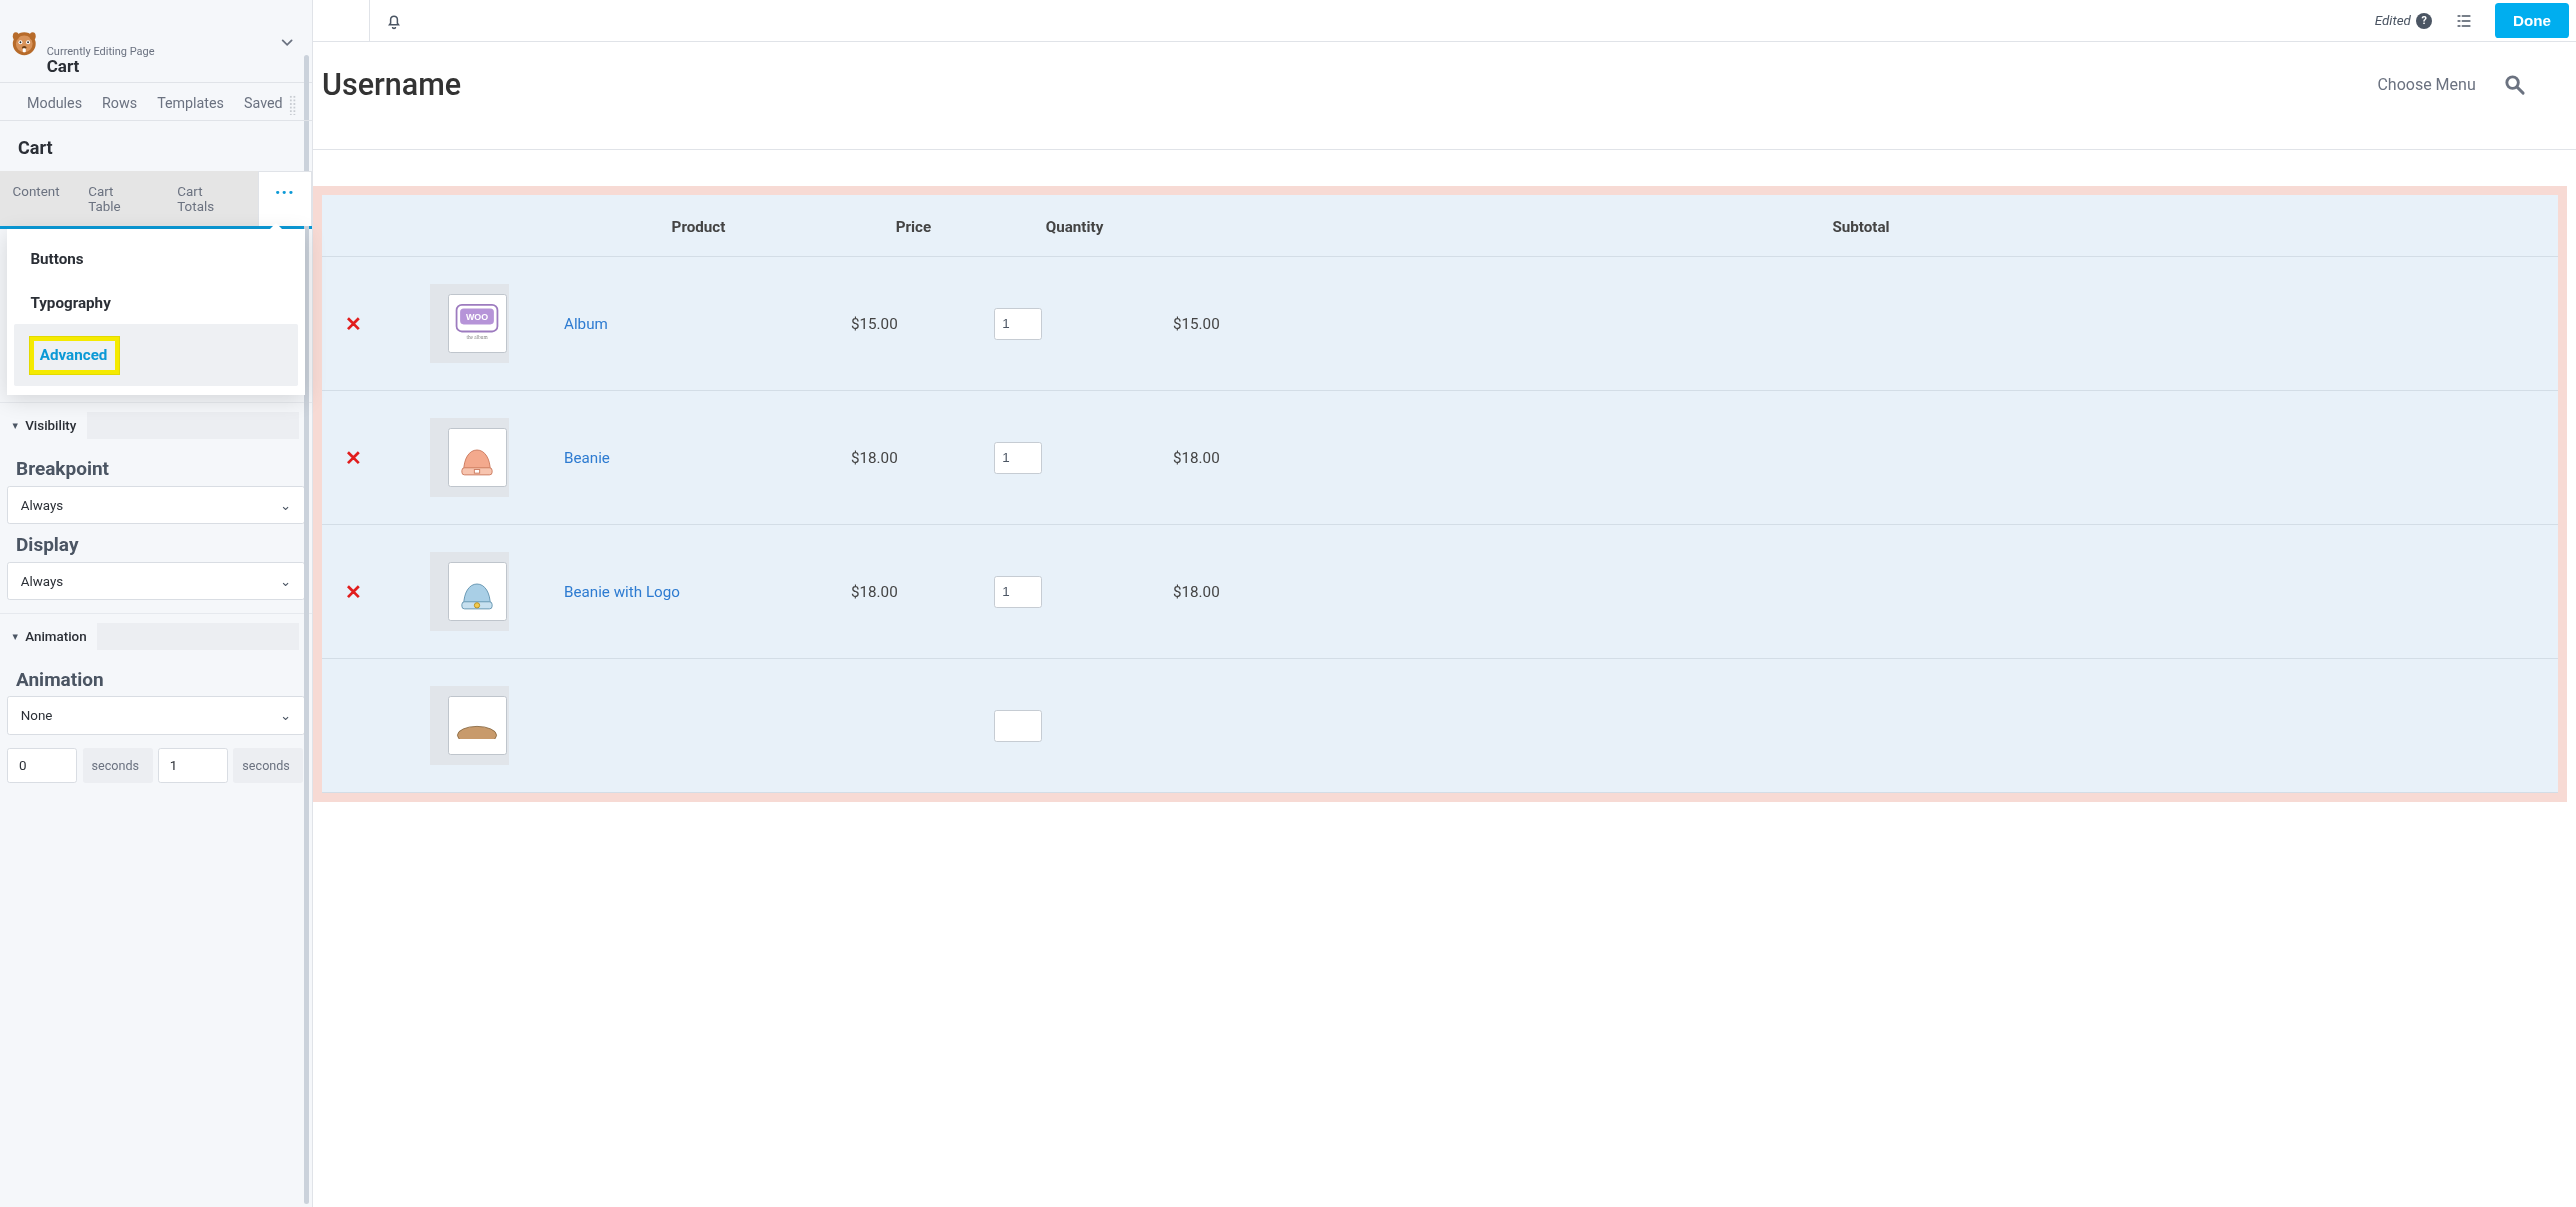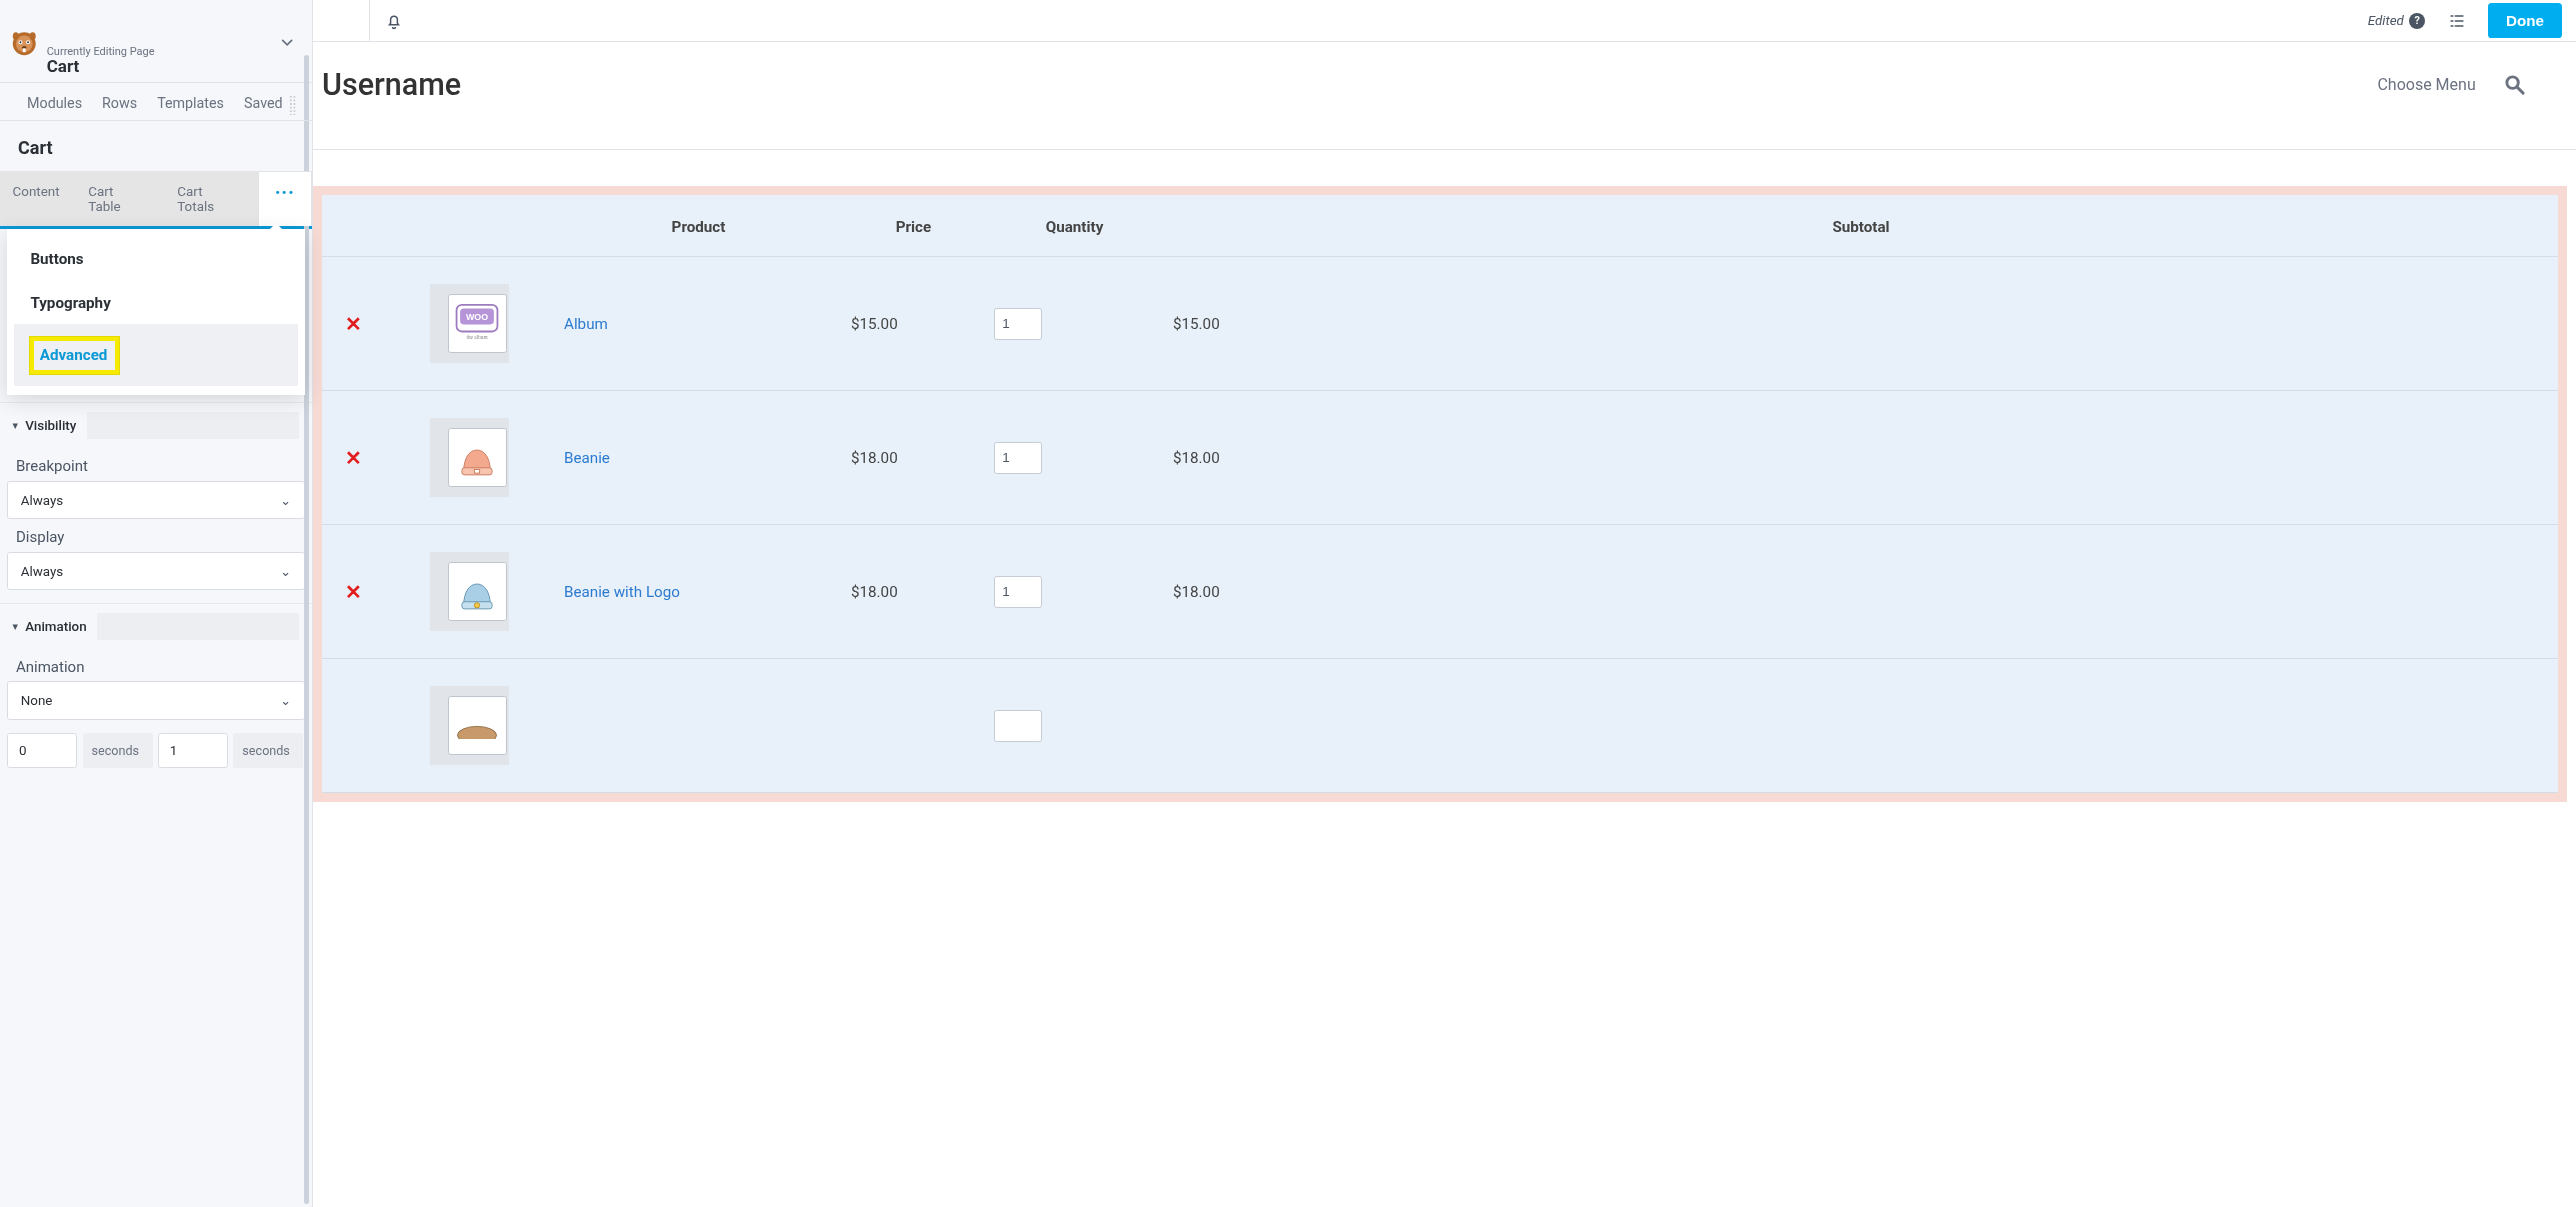--- a/index.html
+++ b/index.html
@@ -137,21 +137,21 @@
     padding: 9px 12.6px;
     font-size: 13.4px; font-weight:500; color:#2b2f36;
     background:#f5f7fa;
     border-top:0.9px solid #e6e9ee;
   }
   .section-header .chev { font-size:10.8px; color:#4b5563;}
   .section-header .header-filler {
     flex:1; margin-left:3.6px; height:27px; background:#eceef2;
   }
 
-  .field-label { font-size:15px; color:#4b5563; padding: 9px 16px 5.4px 16px; }
+  .field-label { font-size:19px; color:#4b5563; padding: 9px 16px 5.4px 16px; font-weight: bold; }
   .select-box {
     margin: 0 7.2px;
     background:#fff;
     border:0.9px solid #d9dde3;
     border-radius:2.7px;
     padding: 10.8px 12.6px;
     font-size:13.4px;
     color:#2b2f36;
     display:flex; align-items:center; justify-content:space-between;
   }
@@ -170,21 +170,21 @@
     display:flex;align-items:center;
   }
 
   
   .main {
     flex:1; display:flex; flex-direction:column; min-width:0;
   }
   .topbar {
     height:42px;
     border-bottom:0.9px solid #e0e3e8;
-    display:flex; align-items:center; padding:0 14px 0 54px;
+    display:flex; align-items:center; padding:0 7px 0 54px;
     gap:16px;
   }
   .vsep {
     position:absolute; left:369px; top:0; height:42px; width:0.9px; background:#e0e3e8;
   }
   .topbar .spacer { flex:1; }
   .edited { font-style:italic; font-size:13.4px; color:#4b5563; display:flex; align-items:center; gap:5.4px;}
   .help-badge {
     display:inline-flex; width:16px;height:16px;border-radius:50%;
     background:#4b5563;color:#fff;font-size:10.8px;font-style:normal;

